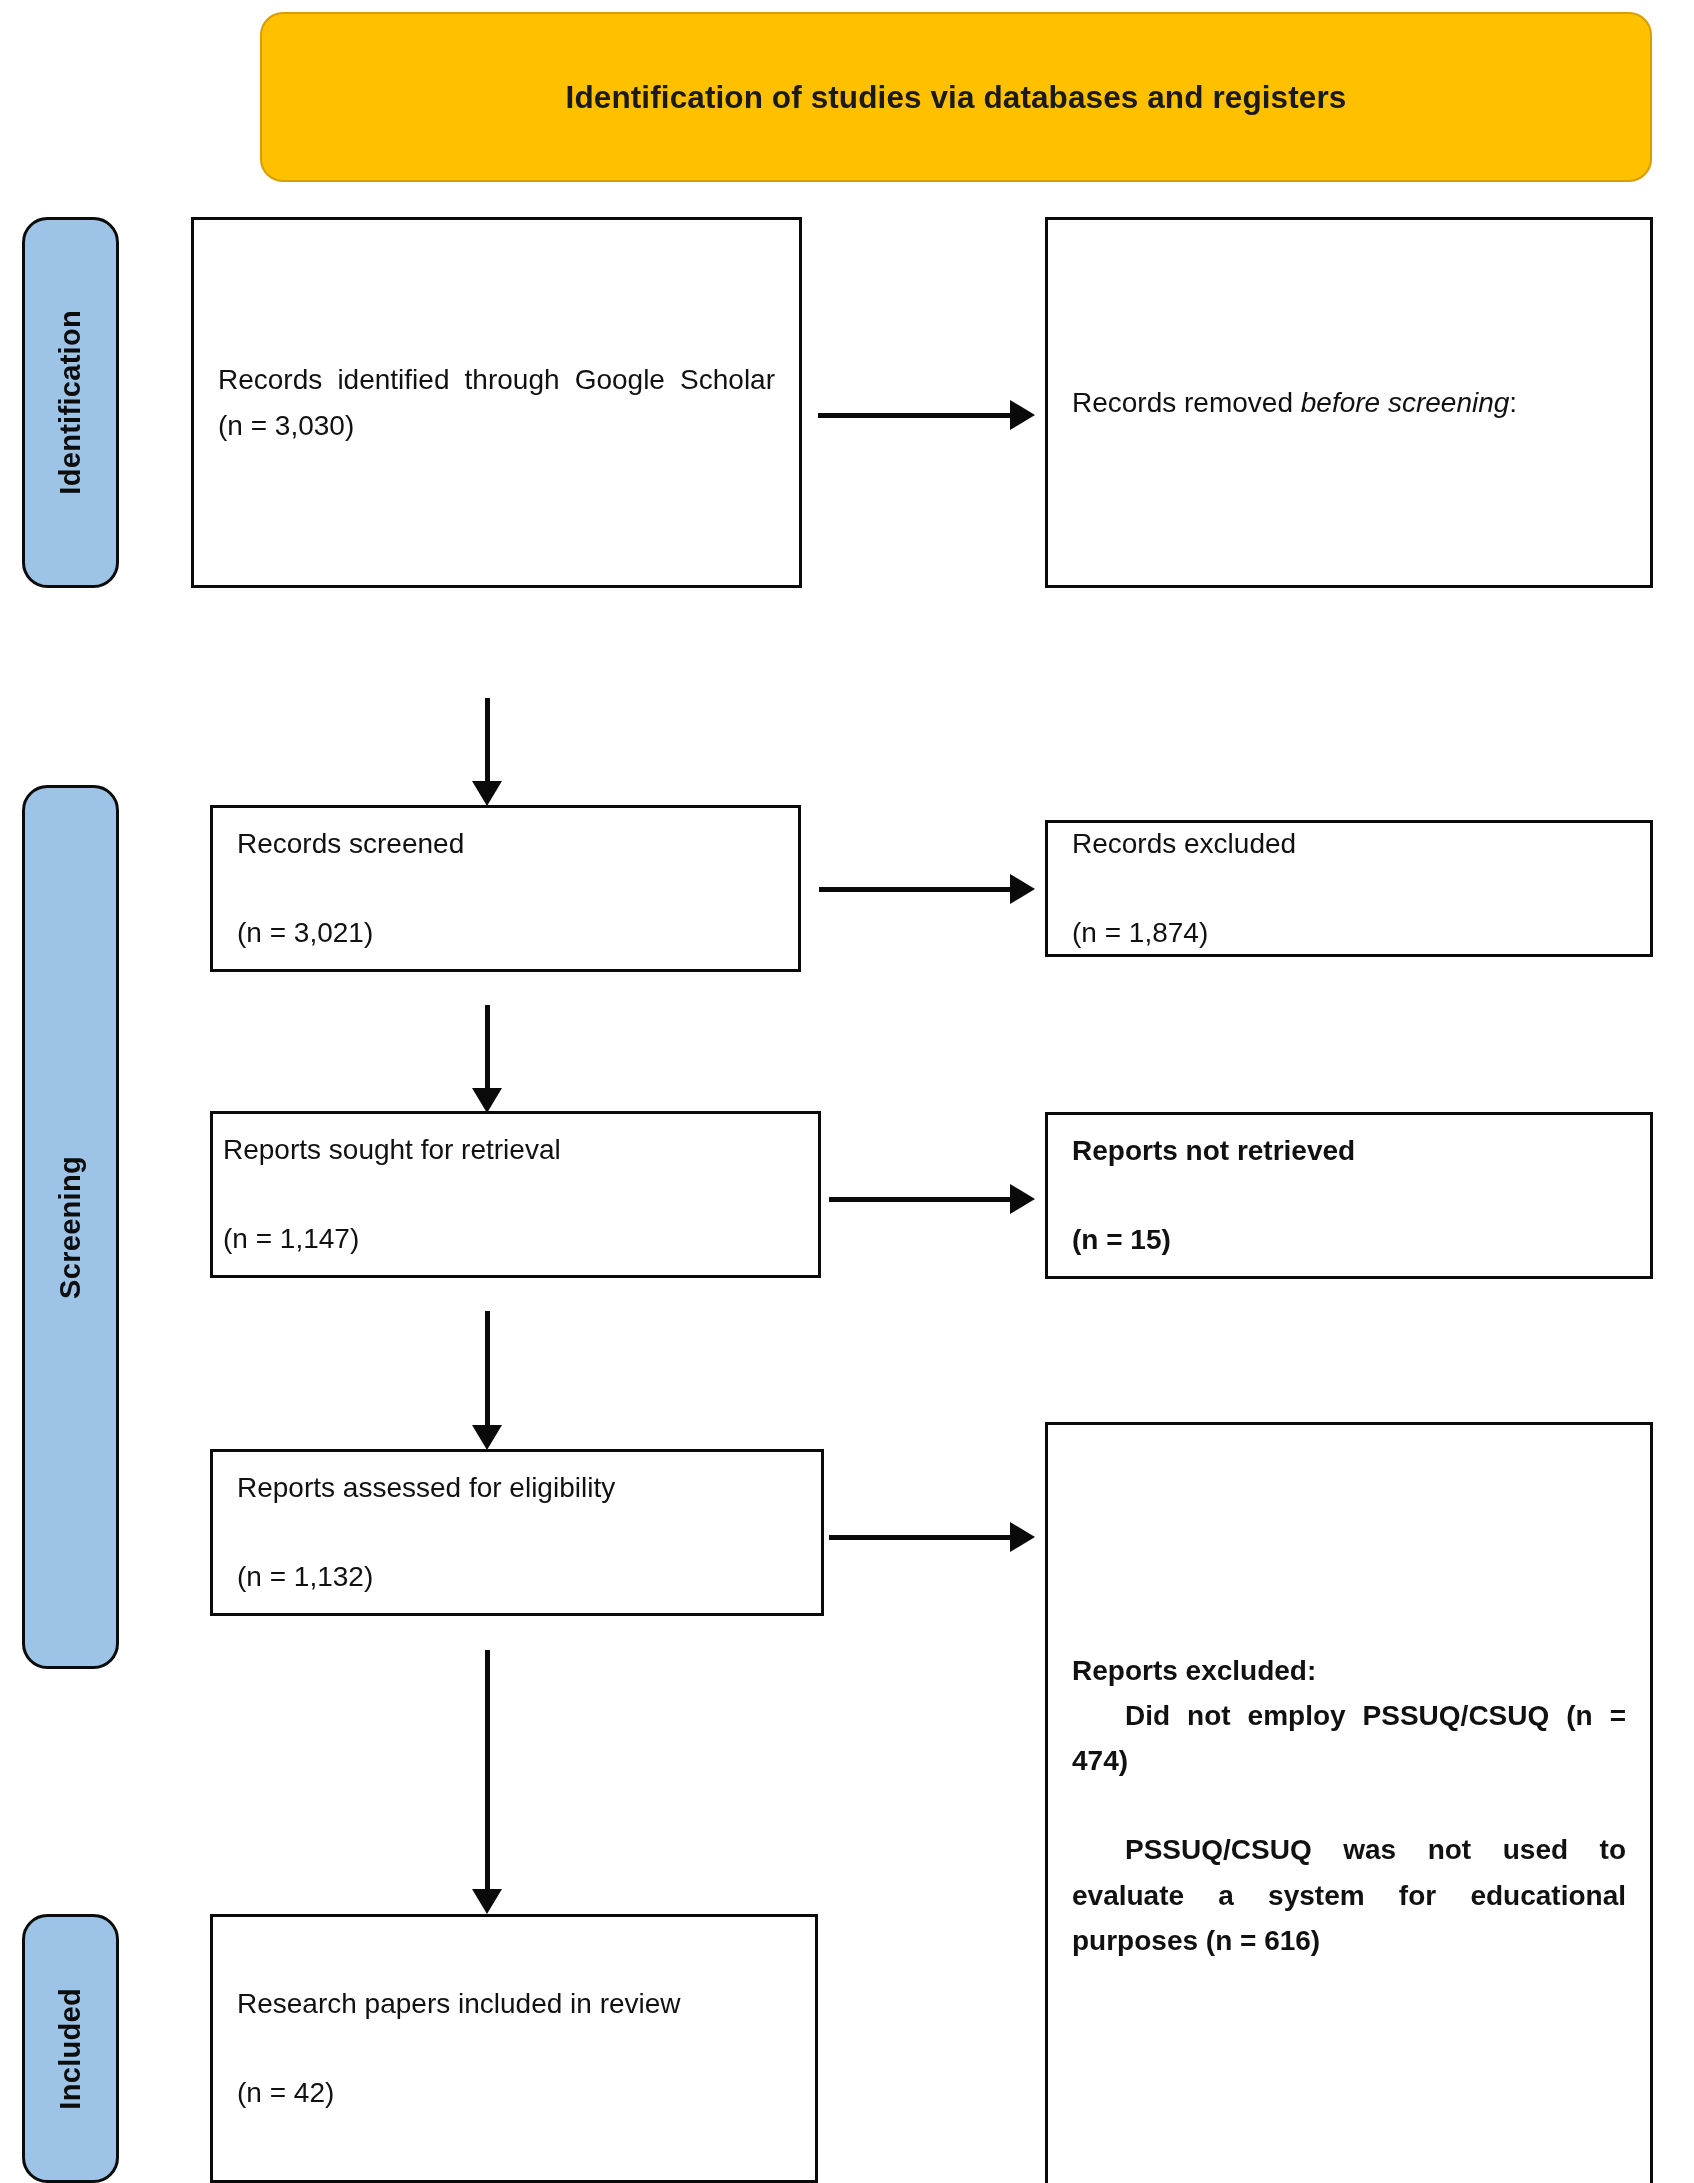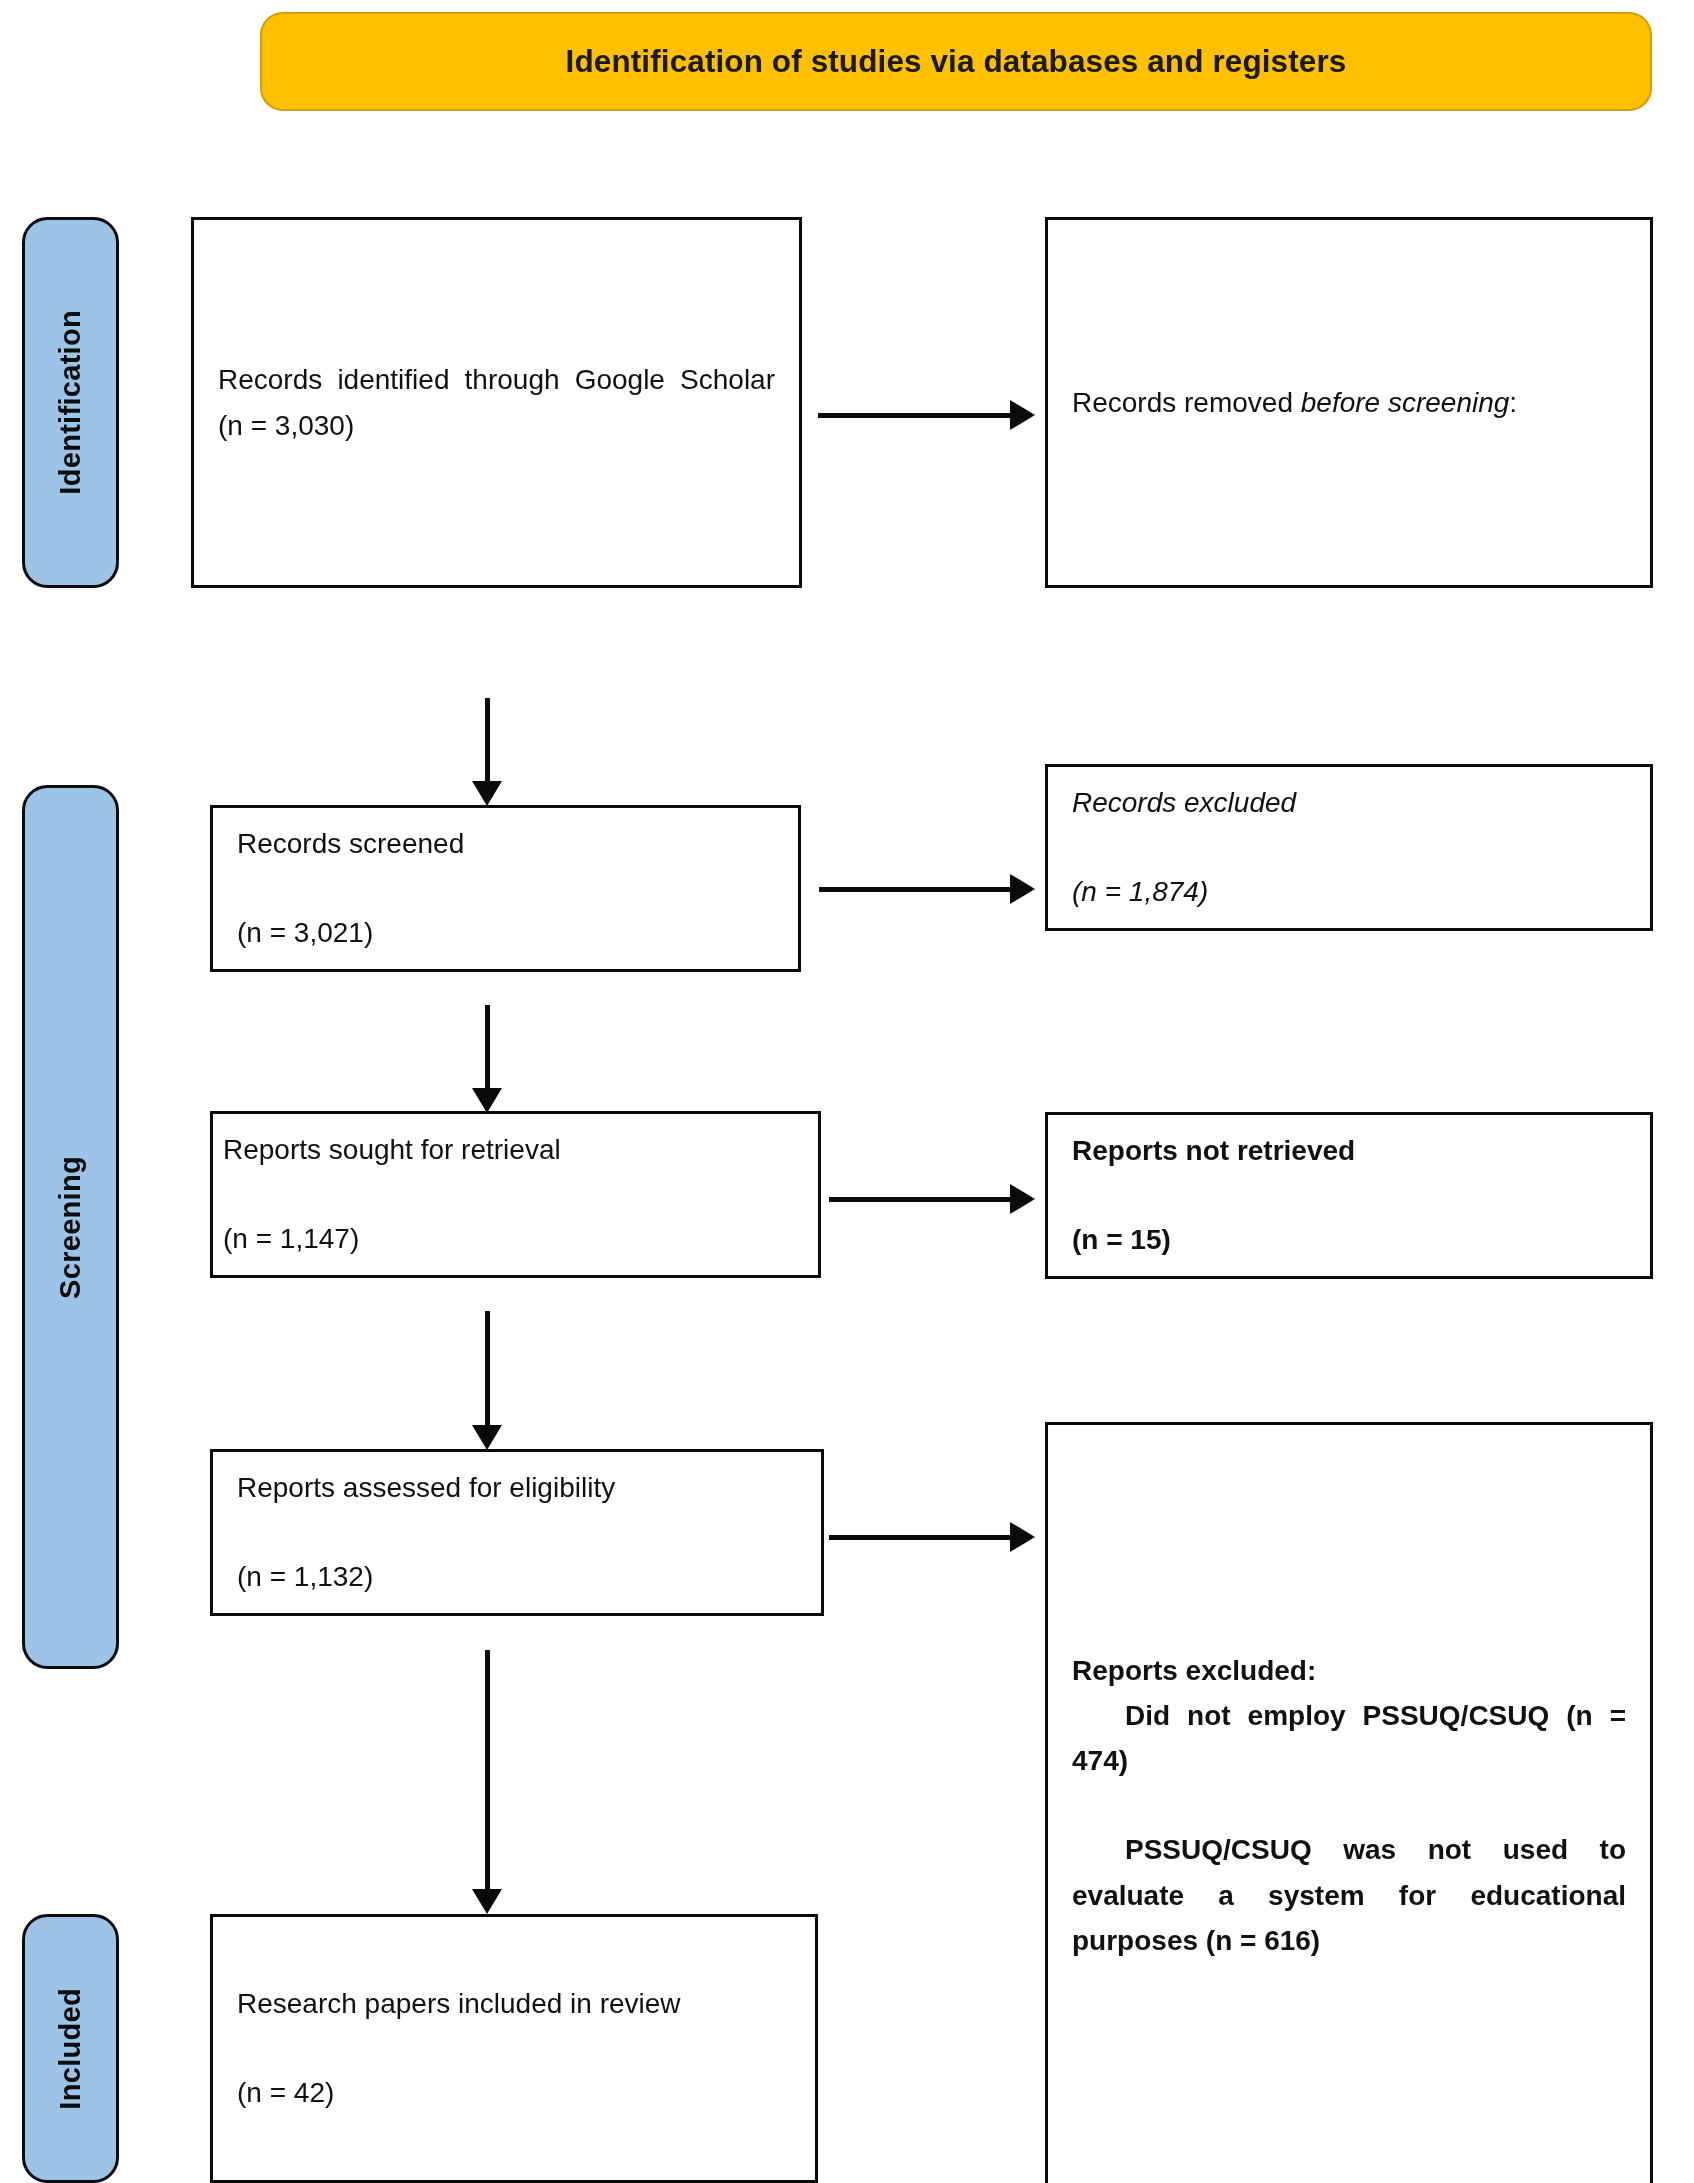--- a/index.html
+++ b/index.html
@@ -8,21 +8,21 @@
     background:#ffffff;
     font-family:"Liberation Sans", sans-serif;
     position:relative;
     overflow:hidden;
   }
   .stage{position:absolute;left:0;top:0;width:1695px;height:2183px;}
 
   
   .banner{
     position:absolute;
-    left:260px; top:12px; width:1392px; height:99px;
+    left:260px; top:12px; width:1392px; height:170px;
     background:#FFC000;
     border:2.2px solid #D69C00;
     border-radius:23px;
     box-sizing:border-box;
     display:flex;align-items:center;justify-content:center;
   }
   .banner-text{
     font-size:31.5px;
     font-weight:bold;
     color:#1a1a1a;
@@ -79,21 +79,21 @@
 
   
   #box-identified   {left:191px;  top:217px;  width:611px; height:371px;}
   #box-screened     {left:210px;  top:805px; width:591px; height:167px;}
   #box-sought       {left:210px;  top:1111px; width:611px; height:167px;padding-left:10px;}
   #box-assessed     {left:210px;  top:1449px; width:614px; height:167px;}
   #box-included     {left:210px;  top:1914px; width:608px; height:269px;}
 
   
   #box-removed      {left:1045px; top:217px;  width:608px; height:371px;}
-  #box-excluded-rec {left:1045px; top:764px; width:608px; height:167px;font-style:italic;}
+  #box-excluded-rec {left:1045px; top:820px; width:608px; height:137px;}
   #box-notretrieved {left:1045px; top:1112px; width:608px; height:167px;font-weight:bold;}
   #box-excluded-rep {left:1045px; top:1422px; width:608px; height:767px;font-weight:bold;}
 
   
   .arrow{position:absolute;}
   .arrow .shaft{position:absolute;background:#0a0a0a;}
   .arrow .head{position:absolute;width:0;height:0;}
 
   
   .arrow-h .shaft{height:5px;top:50%;margin-top:-2.2px;left:0;}

